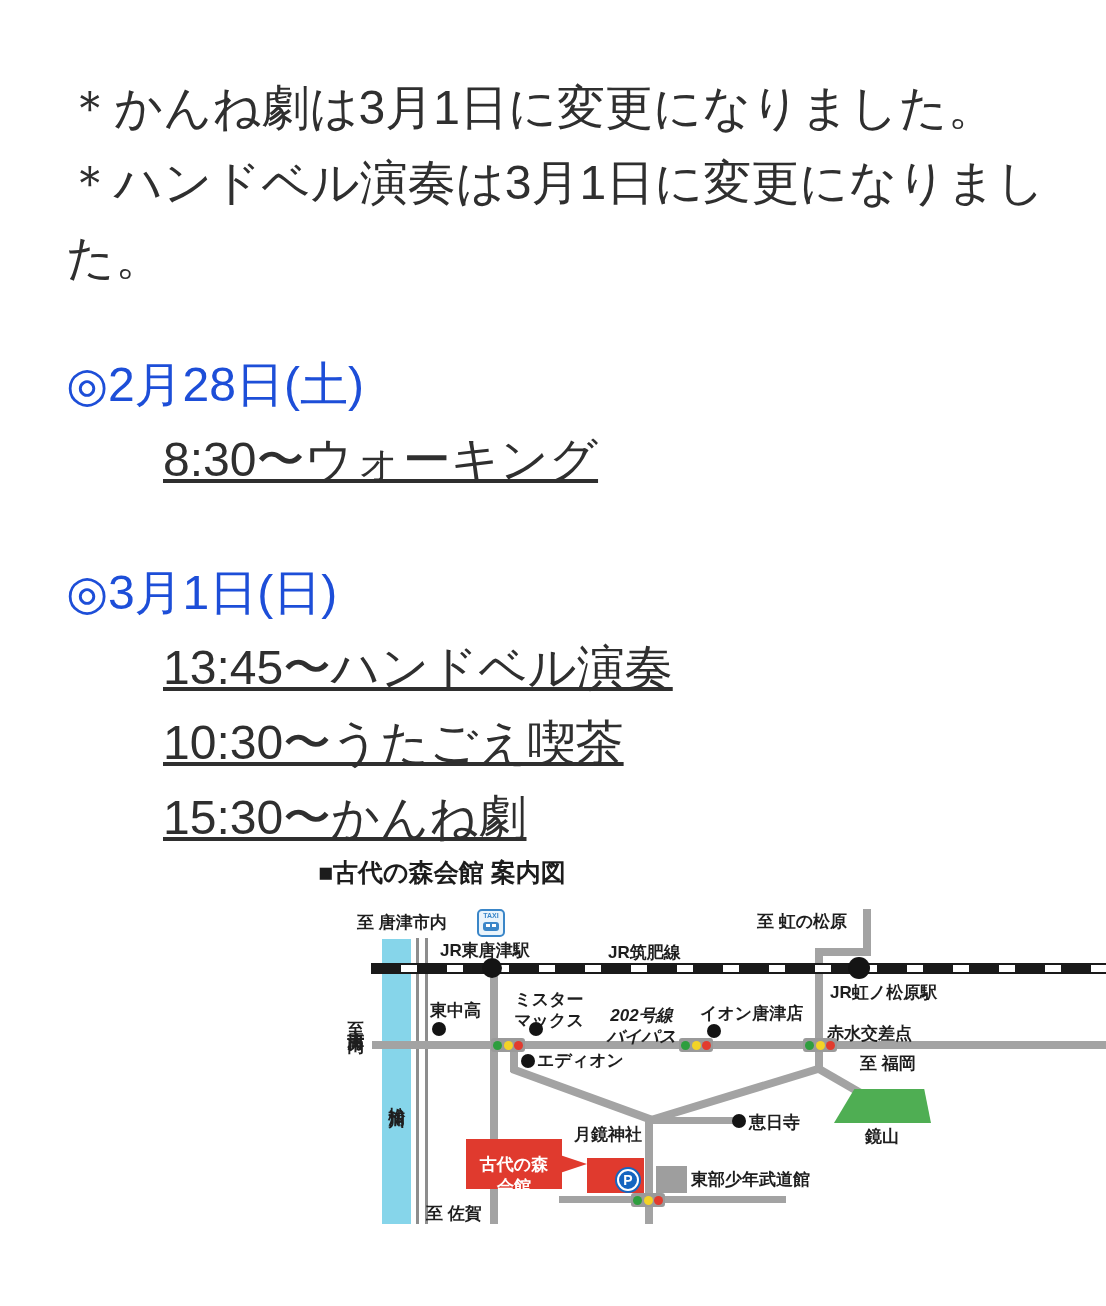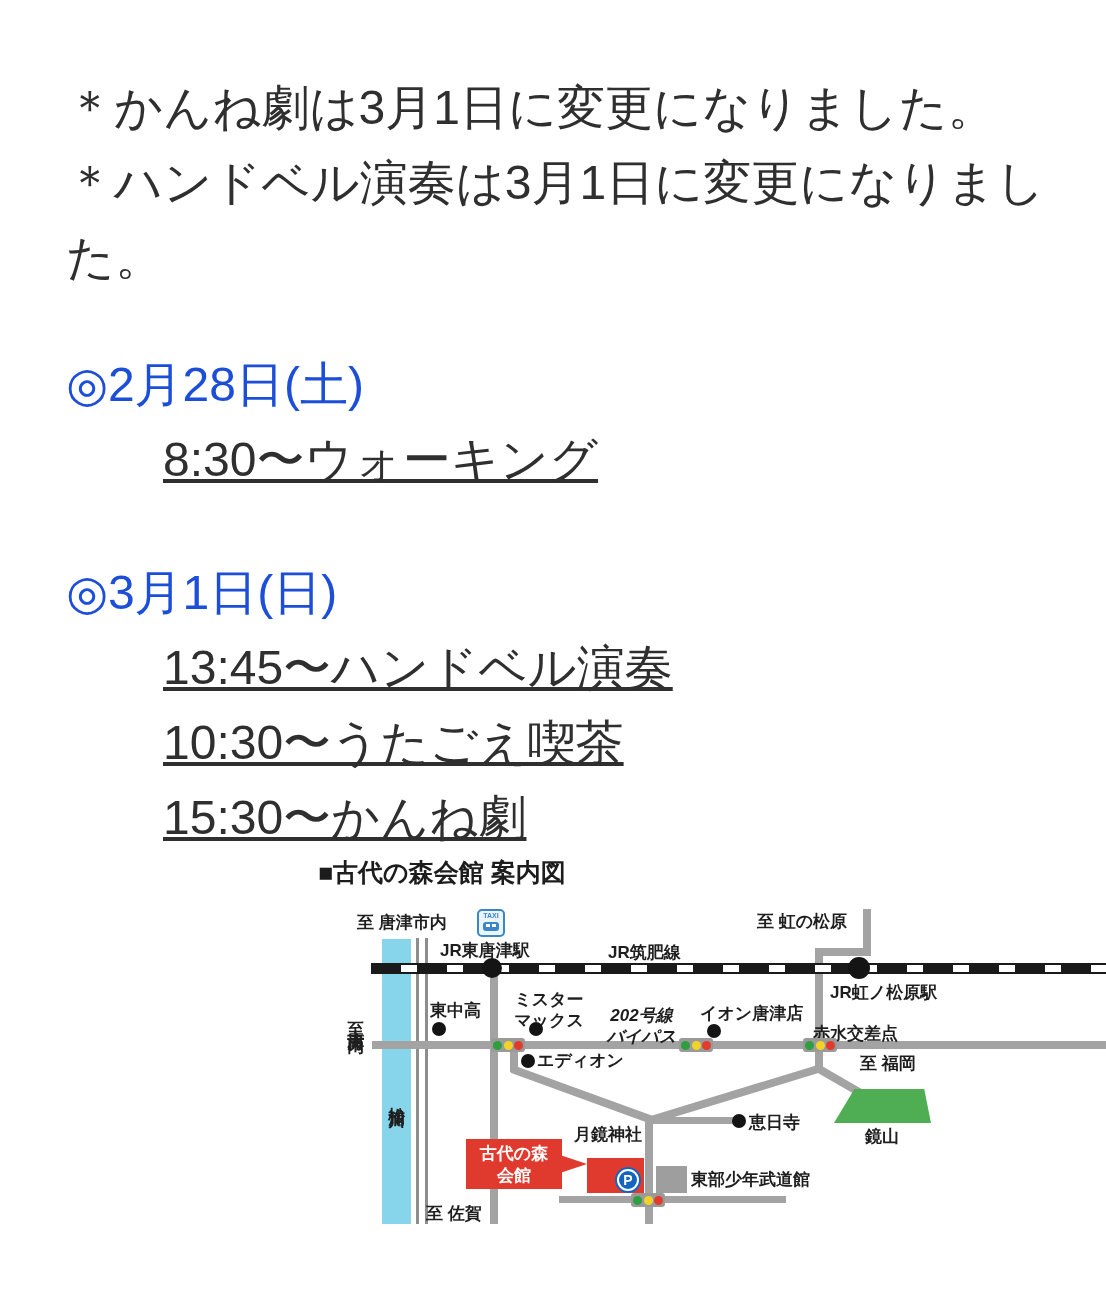--- a/index.html
+++ b/index.html
@@ -30,21 +30,21 @@
     border-top:2px solid #1a1a1a;border-bottom:2px solid #1a1a1a;
     background:repeating-linear-gradient(90deg,#1a1a1a 0 30px,#ffffff 30px 46px);
   }
   .diag{transform-origin:left center;}
   .dot{background:#141414;border-radius:50%;}
   .tl{width:34px;height:14px;background:#9a9a9a;border-radius:3px;display:flex;
       align-items:center;justify-content:space-between;padding:0 2px;position:absolute;}
   .tl span{position:static;width:9px;height:9px;border-radius:50%;display:block;}
   .tl .g{background:#2e9e3e;} .tl .y{background:#f3d327;} .tl .r{background:#e23b2e;}
   .redbox{background:#e03a2e;color:#ffffff;font-weight:bold;font-size:17px;
-          line-height:22px;text-align:center;white-space:pre-line;padding-top:4px;}
+          line-height:22px;text-align:center;white-space:pre-line;padding-top:15px;}
   .pointer{width:0;height:0;border-left:27px solid #e03a2e;
            border-top:9px solid transparent;border-bottom:9px solid transparent;}
   .bldg-red{background:#e03a2e;}
   .bldg-gray{background:#9e9e9e;}
   .mountain{background:#4fae53;clip-path:polygon(21% 0,93% 0,100% 100%,0 100%);}
   .pmark{width:22px;height:22px;border-radius:50%;background:#1565c0;border:2px solid #ffffff;
          box-shadow:0 0 0 2px #1565c0;color:#ffffff;font-weight:bold;font-size:14px;
          display:flex;align-items:center;justify-content:center;}
   .taxi{width:28px;height:28px;border:2px solid #3a86c8;border-radius:5px;background:#eaf4fb;}
   .taxi .t{position:absolute;left:0;top:1px;width:100%;text-align:center;font-size:7px;
@@ -110,21 +110,21 @@
 
   <div class="ml" style="left:116px;top:144px;">東中高</div>
   <div class="dot" style="left:118px;top:166px;width:14px;height:14px;"></div>
   <div class="ml ml2" style="left:197px;top:133px;width:76px;">ミスター
 マックス</div>
   <div class="dot" style="left:215px;top:166px;width:14px;height:14px;"></div>
   <div class="ml ml2" style="left:290px;top:149px;width:75px;font-style:italic;">202号線
 バイパス</div>
   <div class="ml" style="left:386px;top:147px;">イオン唐津店</div>
   <div class="dot" style="left:393px;top:168px;width:14px;height:14px;"></div>
-  <div class="ml" style="left:499px;top:167px;">赤水交差点</div>
+  <div class="ml" style="left:513px;top:167px;">赤水交差点</div>
   <div class="ml" style="left:546px;top:197px;">至 福岡</div>
   <div class="dot" style="left:207px;top:198px;width:14px;height:14px;"></div>
   <div class="ml" style="left:223px;top:194px;">エディオン</div>
   <div class="ml vert" style="left:31px;top:152px;">至 唐津市内</div>
 
   <div class="tl" style="left:177px;top:182px;">
     <span class="g"></span>
       <span class="y"></span>
       <span class="r"></span>
   </div>

